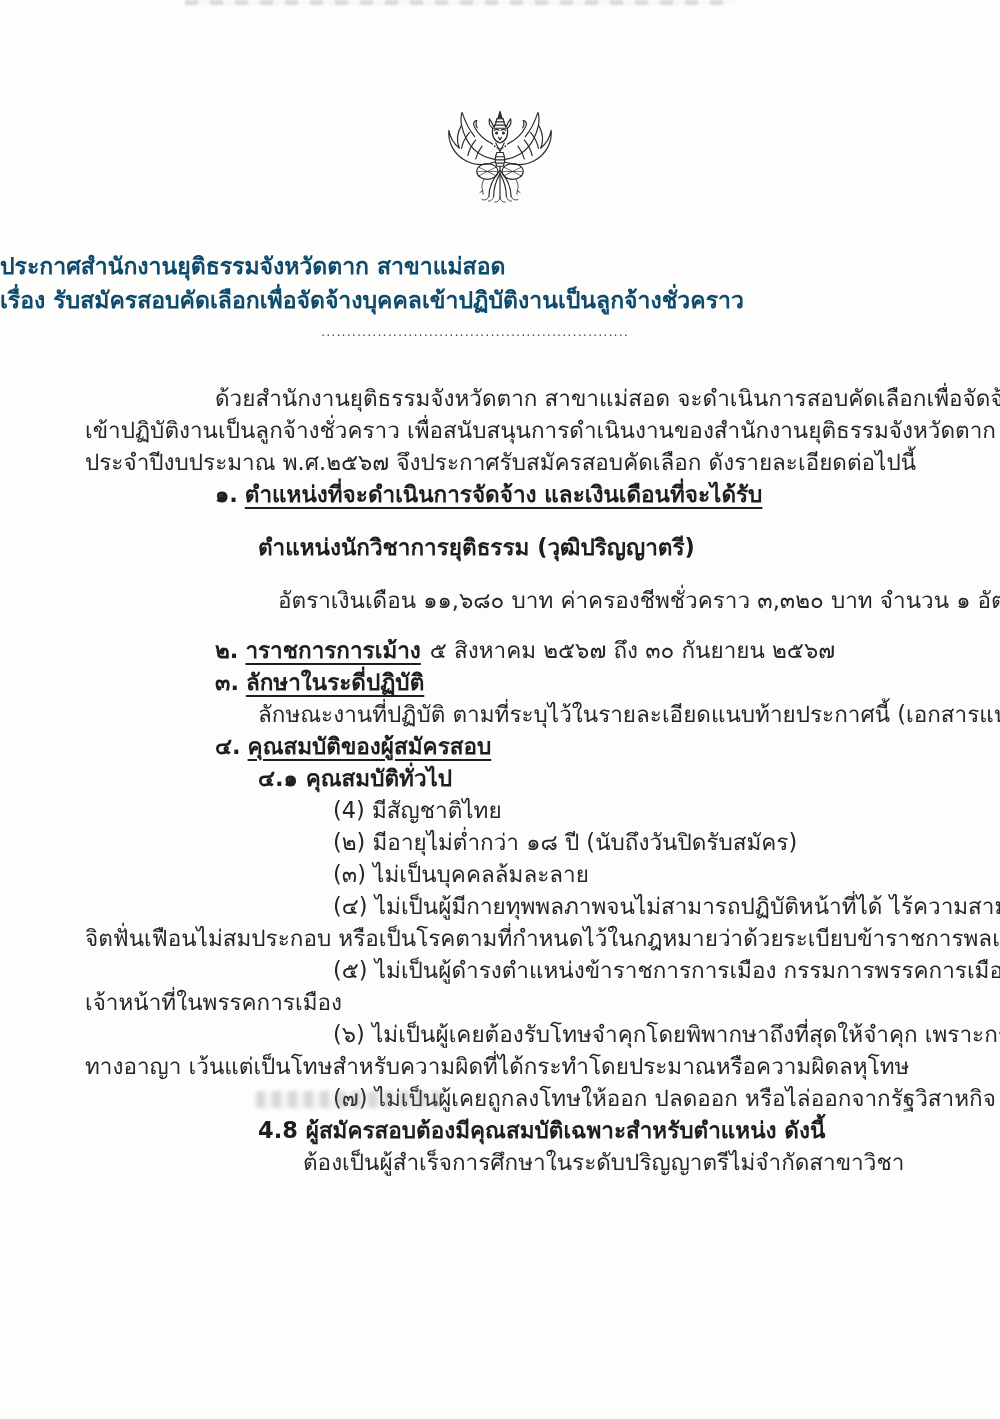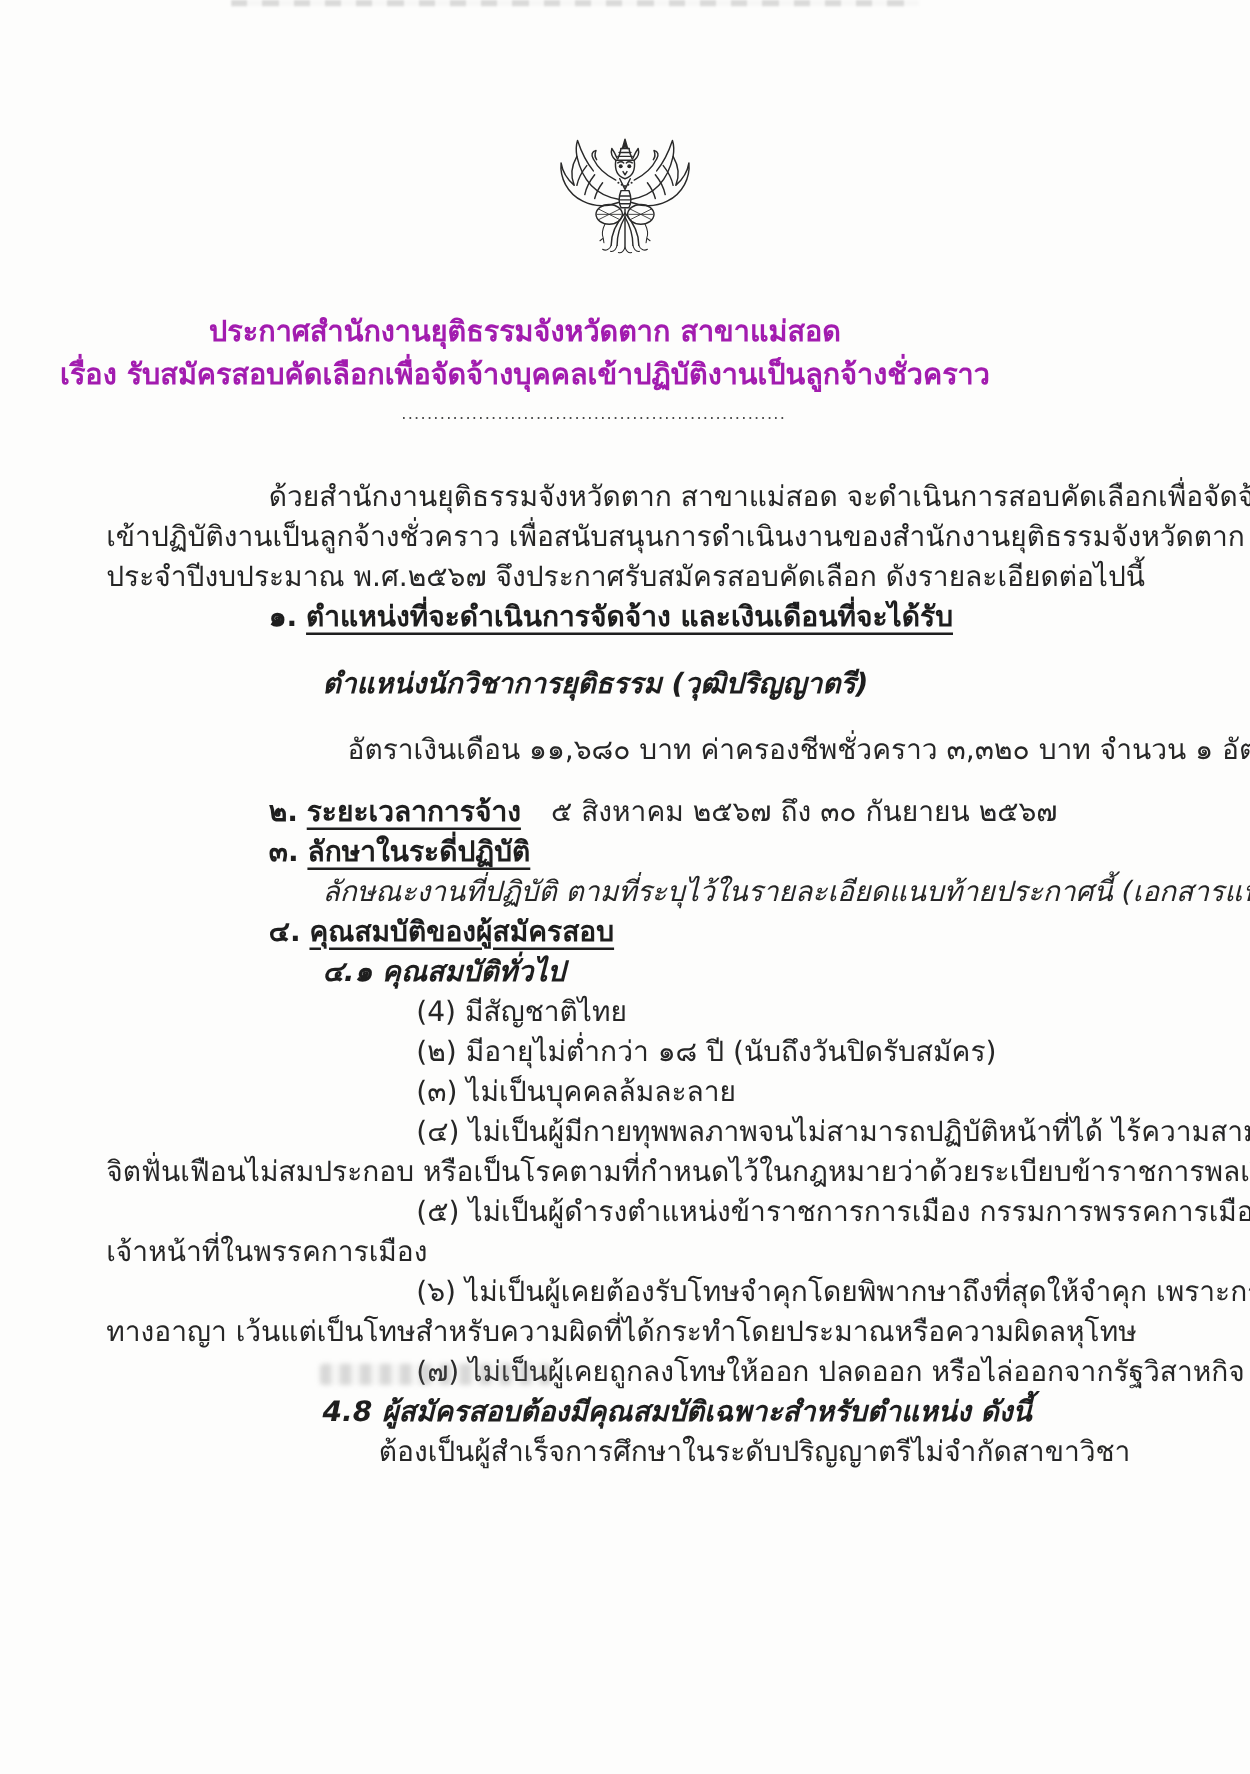--- a/index.html
+++ b/index.html
@@ -11,33 +11,33 @@
   
   .top-smudge{position:absolute;top:0;left:185px;width:550px;height:5px;
     background:repeating-linear-gradient(90deg,rgba(95,95,95,.22) 0 13px,rgba(150,150,150,.05) 13px 25px);
     filter:blur(1px);}
   .bleed{position:absolute;top:1091px;left:256px;width:185px;height:17px;border-radius:3px;
     background:repeating-linear-gradient(90deg,rgba(110,110,110,.26) 0 9px,rgba(160,160,160,.07) 9px 16px);
     filter:blur(2px);}
   
   .emblem{position:absolute;top:92px;left:442px;width:116px;height:140px;}
   
-  .title-block{position:absolute;top:249px;left:0;width:840px;text-align:center;
-    font-weight:bold;font-size:23px;line-height:34px;color:#a21caf;}
+  .title-block{position:absolute;top:249px;left:0;width:840px;
+    font-weight:bold;font-size:23px;line-height:34px;color:#0c4a6e;}
   .dots{position:absolute;top:324px;left:0;width:950px;text-align:center;
     font-size:13px;letter-spacing:1px;color:#4a4a4a;font-weight:normal;}
   
   .content{position:absolute;top:372px;left:85px;width:860px;}
   .ln{line-height:32px;font-size:22.5px;white-space:nowrap;}
   .b{font-weight:bold;color:#1e1e1e;}
   .u{text-decoration:underline;text-underline-offset:5px;text-decoration-thickness:1.6px;}
   .num{margin-right:7px;}
-  .date-gap{margin-left:24px;}
+  .date-gap{margin-left:9px;}
   .i-sec{padding-left:130px;}
-  .i-sub{padding-left:173px;font-style:italic;}
+  .i-sub{padding-left:173px;}
   .i-sal{padding-left:193px;}
   .i-item{padding-left:248px;}
   .i-last{padding-left:218px;}
   .g10{margin-top:10px;} .g14{} .g18{margin-top:18px;} .g21{margin-top:21px;}
 </style>
 </head>
 <body>
 
 <div class="page">
 
@@ -108,21 +108,21 @@
     <div class="ln">เข้าปฏิบัติงานเป็นลูกจ้างชั่วคราว เพื่อสนับสนุนการดำเนินงานของสำนักงานยุติธรรมจังหวัดตาก สาขาแม่สอด</div>
     <div class="ln">ประจำปีงบประมาณ พ.ศ.๒๕๖๗ จึงประกาศรับสมัครสอบคัดเลือก ดังรายละเอียดต่อไปนี้</div>
 
     <div class="ln i-sec g14">
       <span class="b num">๑.</span><span class="b u">ตำแหน่งที่จะดำเนินการจัดจ้าง และเงินเดือนที่จะได้รับ</span>
     </div>
     <div class="ln i-sub g21 b">ตำแหน่งนักวิชาการยุติธรรม (วุฒิปริญญาตรี)</div>
     <div class="ln i-sal g21">อัตราเงินเดือน ๑๑,๖๘๐ บาท ค่าครองชีพชั่วคราว ๓,๓๒๐ บาท จำนวน ๑ อัตรา</div>
 
     <div class="ln i-sec g18">
-      <span class="b num">๒.</span><span class="b u">ระยะเวลาการจ้าง</span><span class="date-gap">๕ สิงหาคม ๒๕๖๗ ถึง ๓๐ กันยายน ๒๕๖๗</span>
+      <span class="b num">๒.</span><span class="b u">าราชการการเม้าง</span><span class="date-gap">๕ สิงหาคม ๒๕๖๗ ถึง ๓๐ กันยายน ๒๕๖๗</span>
     </div>
 
     <div class="ln i-sec">
       <span class="b num">๓.</span><span class="b u">ลักษาในระดี่ปฏิบัติ</span>
     </div>
     <div class="ln i-sub">ลักษณะงานที่ปฏิบัติ ตามที่ระบุไว้ในรายละเอียดแนบท้ายประกาศนี้ (เอกสารแนบ ๑)</div>
 
     <div class="ln i-sec">
       <span class="b num">๔.</span><span class="b u">คุณสมบัติของผู้สมัครสอบ</span>
     </div>

